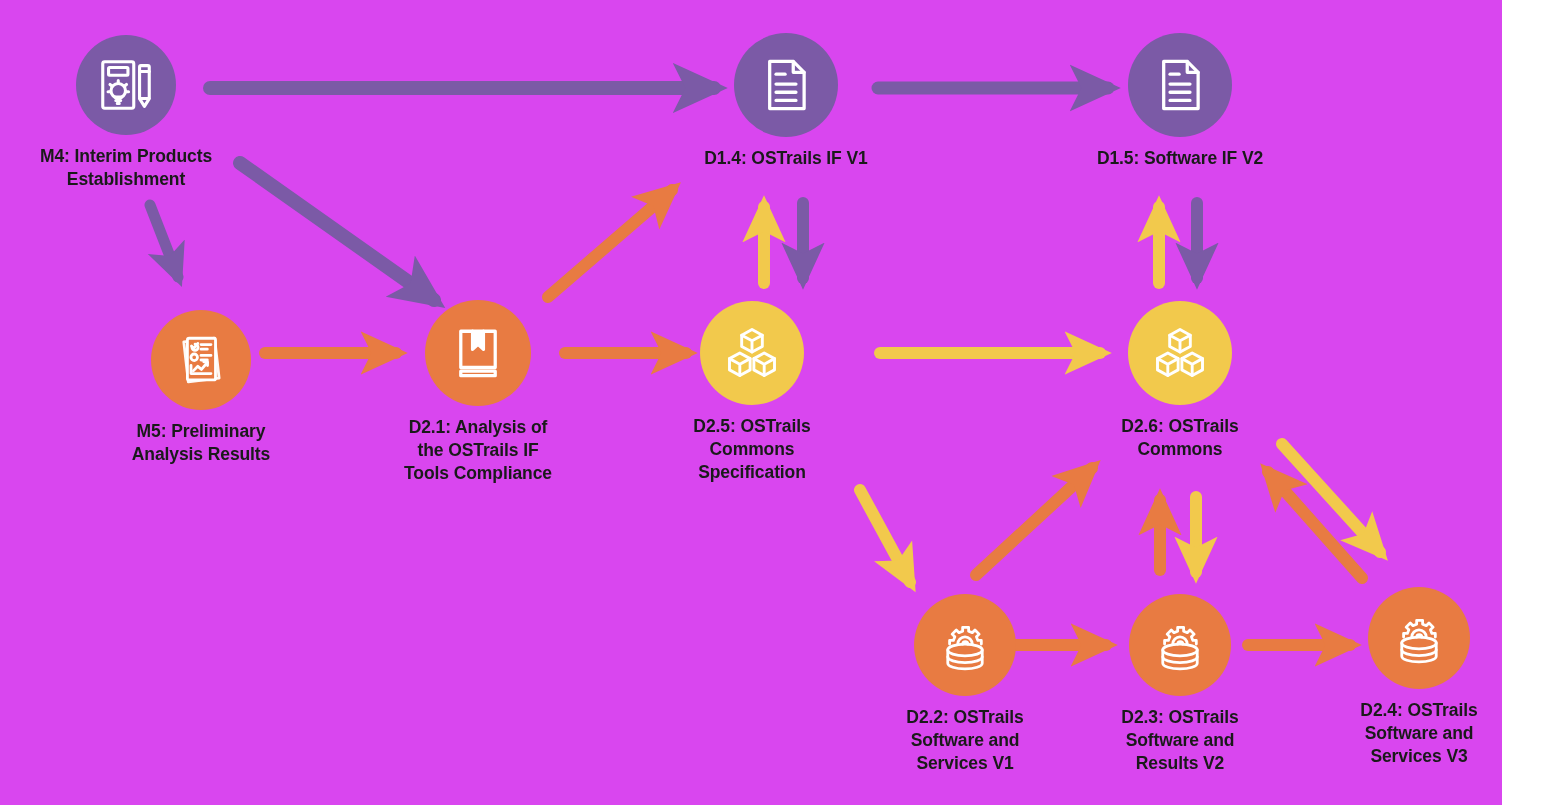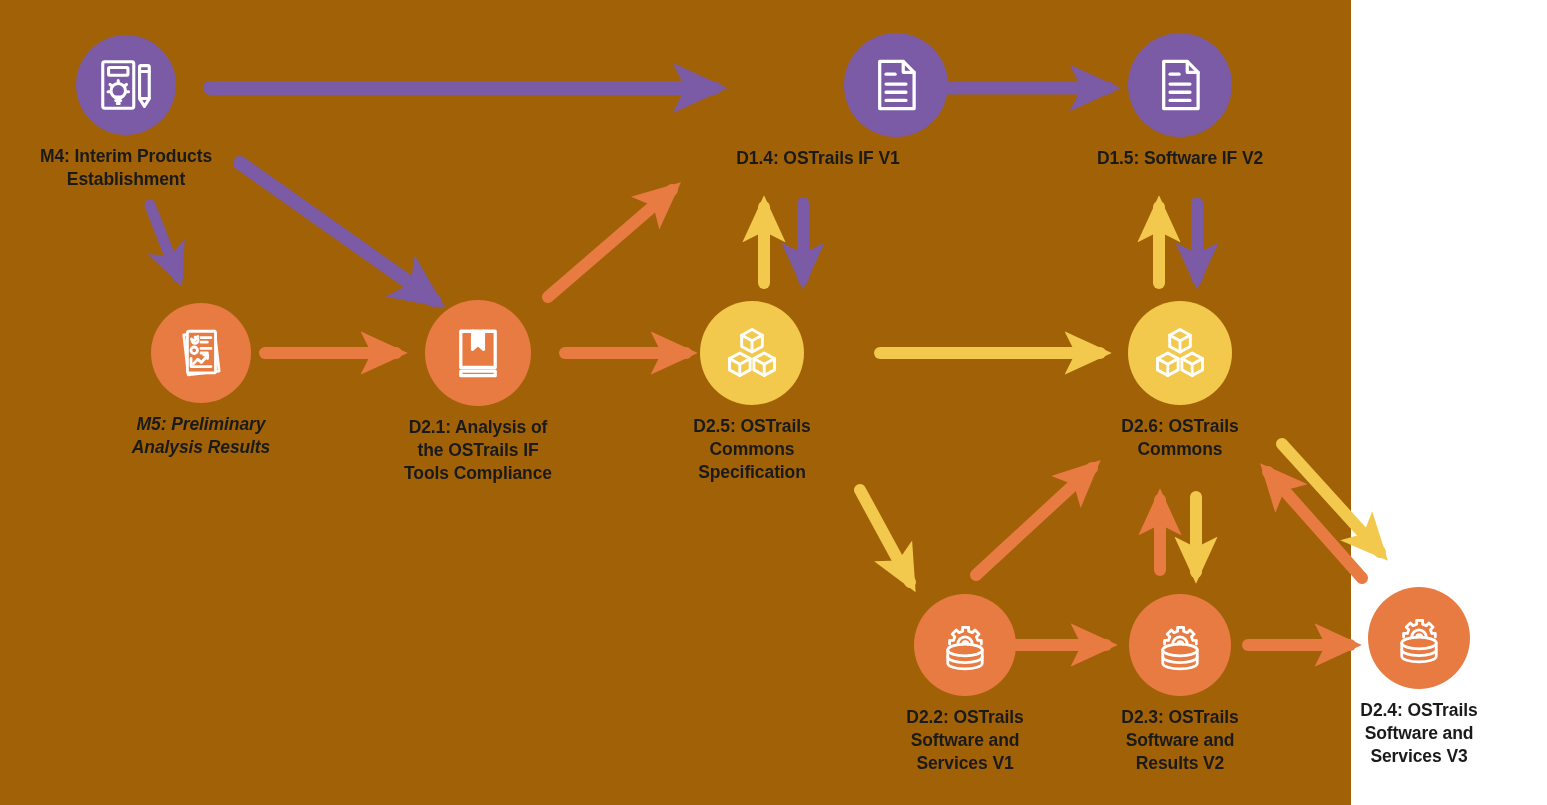--- a/index.html
+++ b/index.html
@@ -2,21 +2,21 @@
 <html><head>
 <meta charset="utf-8">
 <style>
   html,body{margin:0;padding:0;background:#ffffff;}
   body{
     width:1547px;height:805px;
     font-family:"Liberation Sans","DejaVu Sans",sans-serif;
     overflow:hidden;
     position:relative;
   }
-  #diagram-root{position:relative;width:1351px;height:805px;background:#a16207;}
+  #diagram-root{position:relative;width:1502px;height:805px;background:#d946ef;}
   svg#edges{position:absolute;left:0;top:0;width:1547px;height:805px;}
   .node{position:absolute;display:flex;flex-direction:column;align-items:center;}
   .node-circle{
     border-radius:50%;
     display:flex;align-items:center;justify-content:center;
     box-sizing:border-box;
   }
   .node-label{
     margin-top:10px;
     font-size:17.5px;
@@ -100,21 +100,21 @@
         <path d="M24 27.5 v2.5 M15.5 31.5 l2 1.6 M32.5 31.5 l-2 1.6 M13.5 39 h2.4 M32.2 39 h2.4"></path>
         <rect x="46" y="12" width="10" height="34" rx="1.4"></rect>
         <path d="M46 18 h10"></path>
         <path d="M46 46 l5 8 l5 -8"></path>
       </svg>
     </div>
     <div class="node-label wide">M4: Interim Products
 Establishment</div>
   </div>
 
-  <div class="node" style="left:688px;top:33px;width:260px;align-items:flex-end;">
+  <div class="node" style="left:656px;top:33px;width:260px;">
     <div class="node-circle" style="width:104px;height:104px;background:#7B5AA6;">
       <svg class="ic" width="58" height="58" viewBox="0 0 64 64" fill="none" stroke="#ffffff" stroke-width="3.6" stroke-linecap="round" stroke-linejoin="round">
         <path d="M14 6 h26 l12 12 v40 H14 Z"></path>
         <path d="M40 6 v12 h12"></path>
         <path d="M21 20 h10"></path>
         <path d="M21 31 h22 M21 40 h22 M21 49 h22"></path>
       </svg>
     </div>
     <div class="node-label wide">D1.4: OSTrails IF V1</div>
   </div>
@@ -124,21 +124,21 @@
       <svg class="ic" width="58" height="58" viewBox="0 0 64 64" fill="none" stroke="#ffffff" stroke-width="3.6" stroke-linecap="round" stroke-linejoin="round">
         <path d="M14 6 h26 l12 12 v40 H14 Z"></path>
         <path d="M40 6 v12 h12"></path>
         <path d="M21 20 h10"></path>
         <path d="M21 31 h22 M21 40 h22 M21 49 h22"></path>
       </svg>
     </div>
     <div class="node-label wide">D1.5: Software IF V2</div>
   </div>
 
-  <div class="node" style="left:86px;top:303px;width:230px;font-style:italic;">
+  <div class="node" style="left:86px;top:310px;width:230px;">
     <div class="node-circle" style="width:100px;height:100px;background:#E87B42;">
       <svg class="ic" width="58" height="58" viewBox="0 0 64 64" fill="none" stroke="#ffffff" stroke-width="3.1" stroke-linecap="round" stroke-linejoin="round">
         <path d="M13 12 l34 -4 l5 44 l-34 4 Z" opacity="0.95"></path>
         <rect x="17" y="8" width="31" height="46" rx="2" fill="#E87B42"></rect>
         <path d="M22 18 a3.4 3.4 0 1 0 3.4 -3.4"></path>
         <path d="M21.5 16.5 l2.6 2.6 l4.4 -5.4"></path>
         <path d="M32 15 h11 M32 20 h7"></path>
         <circle cx="24.5" cy="29" r="3.6"></circle>
         <path d="M32 27 h11 M32 32 h7"></path>
         <path d="M21 47 v-9 M21 47 h22"></path>

